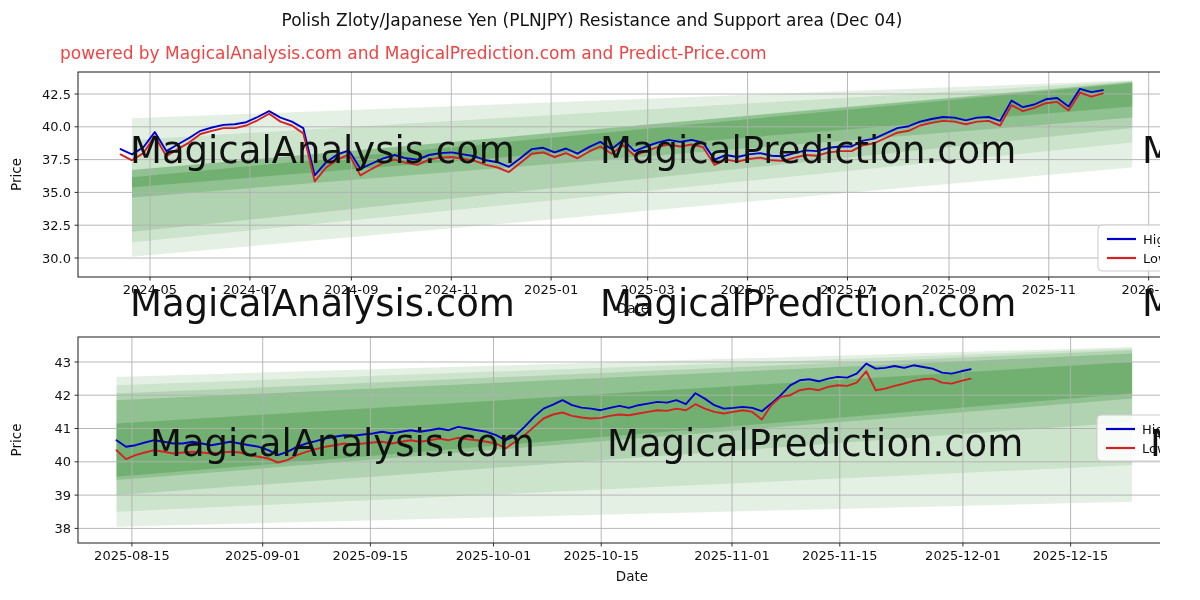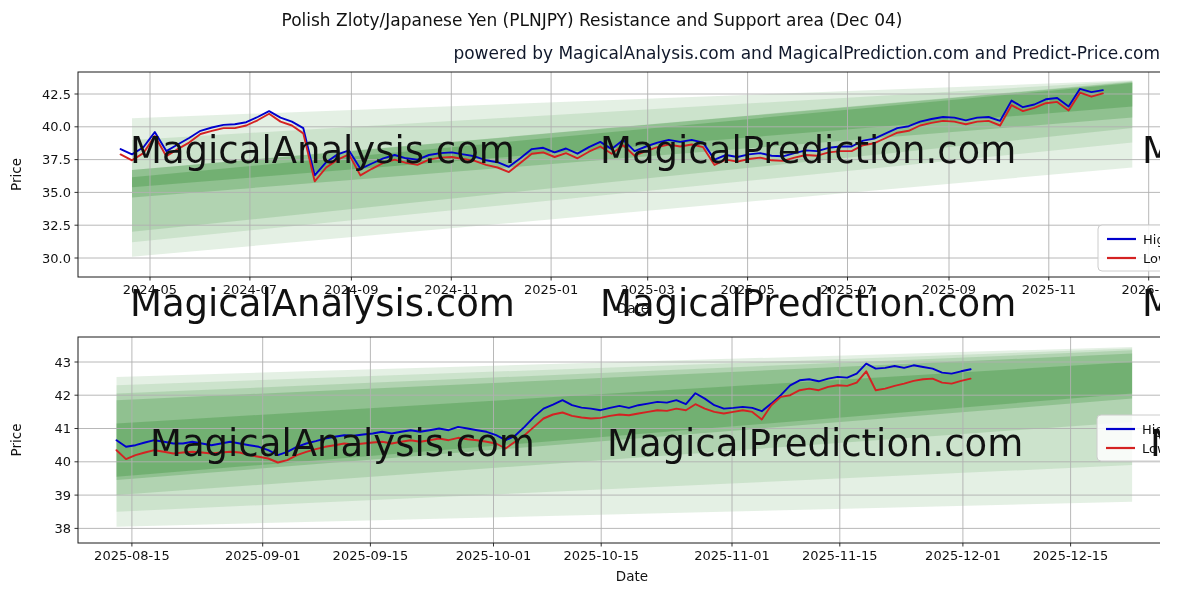--- a/index.html
+++ b/index.html
@@ -1,21 +1,21 @@
 <!DOCTYPE html>
 <html><head>
 <meta charset="utf-8">
 <style>
   html,body{margin:0;padding:0;background:#fff;}
   .figure{position:relative;width:1160px;height:600px;background:#ffffff;overflow:hidden;
           font-family:"DejaVu Sans","Liberation Sans",sans-serif;}
   .fig-title{position:absolute;top:10px;left:24px;right:0;text-align:center;
              font-size:17px;color:#111;white-space:nowrap;}
-  .fig-subtitle{position:absolute;top:43px;left:60px;right:0;text-align:right;
-                font-size:17px;color:#0f172a;white-space:nowrap;}
+  .fig-subtitle{position:absolute;top:43px;left:60px;right:0;text-align:left;
+                font-size:17px;color:#ef4444;white-space:nowrap;}
   svg text{font-family:"DejaVu Sans","Liberation Sans",sans-serif;fill:#111;}
 </style>
 </head>
 <body>
 
 <div class="figure">
   <div class="fig-title">Polish Zloty/Japanese Yen (PLNJPY) Resistance and Support area (Dec 04)</div>
   <div class="fig-subtitle">powered by MagicalAnalysis.com and MagicalPrediction.com and Predict-Price.com</div>
   <svg id="plots" width="1200" height="600" viewBox="0 0 1200 600" style="position:absolute;left:0;top:0;">
       <g>

